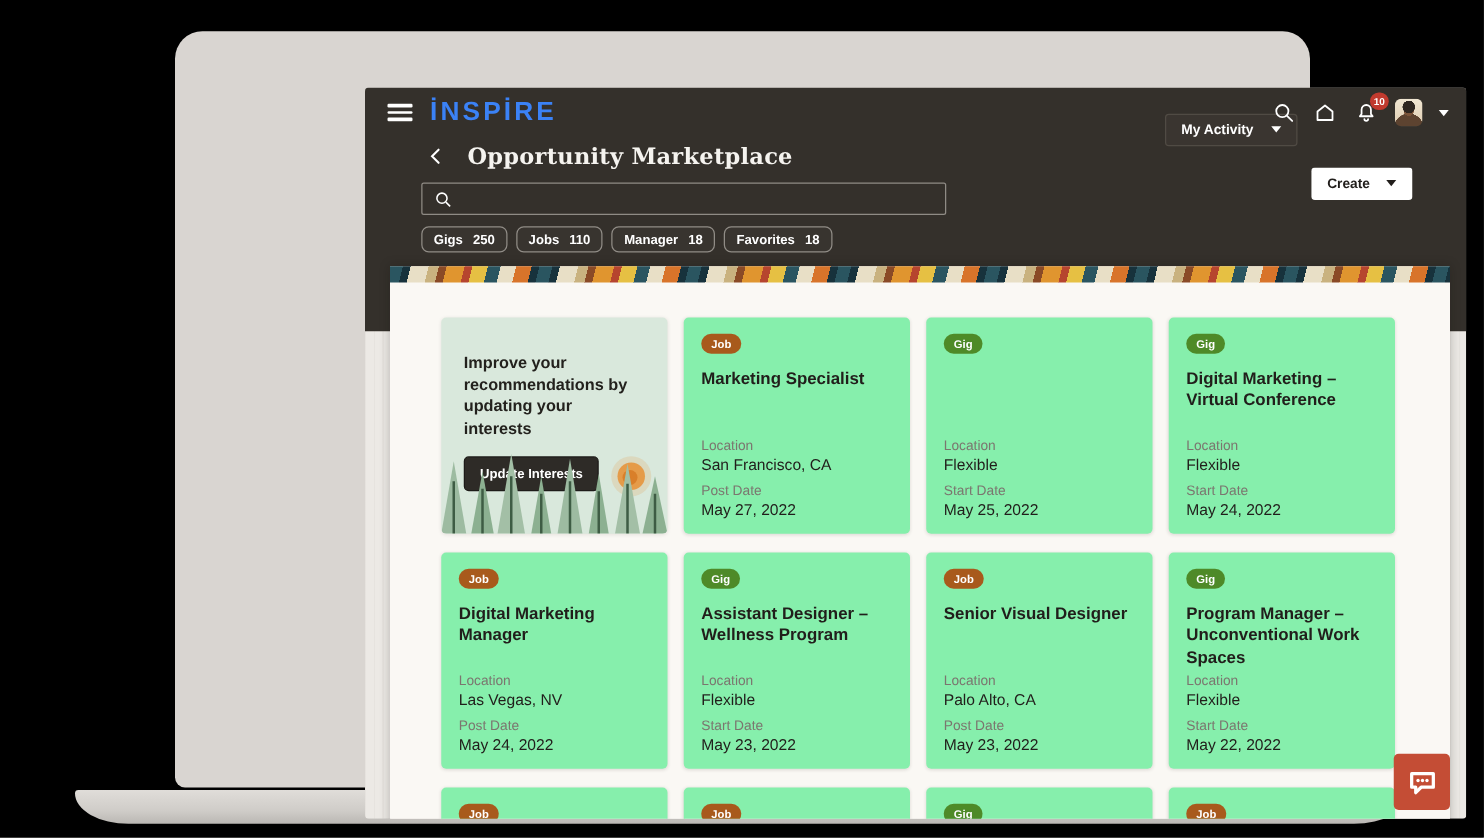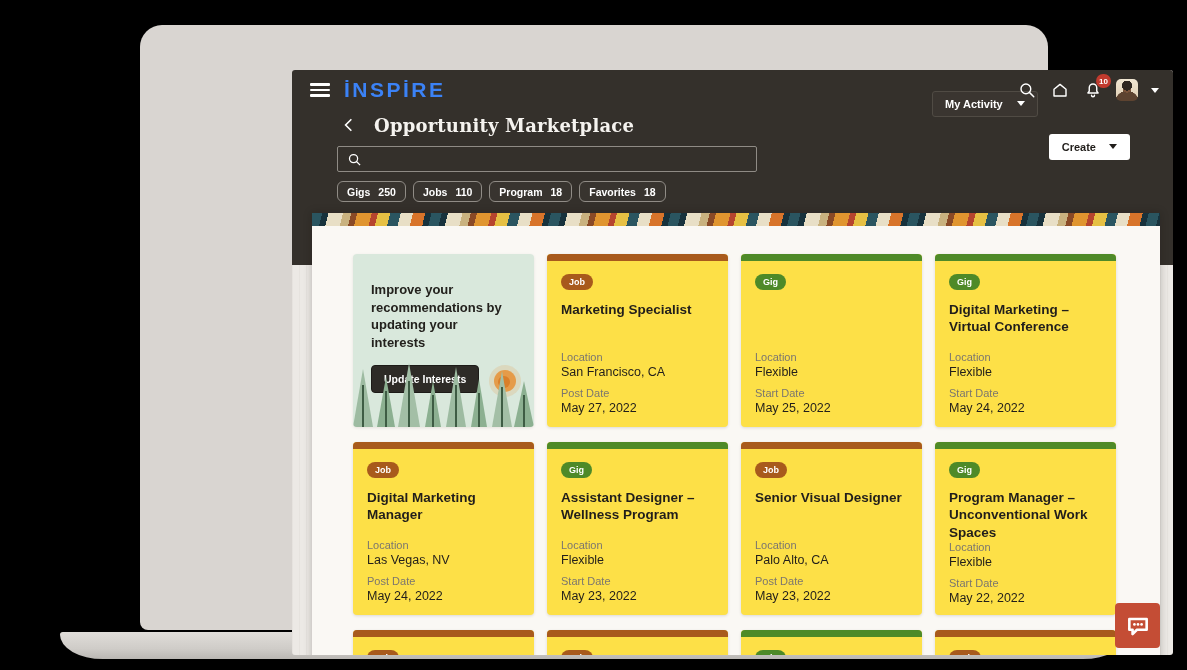--- a/index.html
+++ b/index.html
@@ -69,22 +69,22 @@
            background:#faf8f4; box-shadow:0 0 8px rgba(20,15,10,.25); }
   .banner { height:13px; width:100%;
             background:
               repeating-linear-gradient(104deg,
                 #2a5560 0 10px, #17323c 10px 16px, #e8dfc6 16px 30px, #c9b27f 30px 38px,
                 #8a4a26 38px 44px, #e0952f 44px 58px, #b6452e 58px 64px, #e6c043 64px 76px,
                 #2a5560 76px 86px, #e8dfc6 86px 98px, #d8742a 98px 110px, #17323c 110px 116px); }
   .grid { padding:28px 44px 0 41px; display:grid; grid-template-columns:repeat(4,181px);
           gap:15px 13px; grid-auto-rows:173px; }
 
-  .card { background:#fde047; border-radius:4px; box-shadow:0 1px 3px rgba(45,38,30,.14);
-          display:flex; flex-direction:column; cursor:pointer; }
+  .card { background:#86efac; border-radius:4px; box-shadow:0 1px 3px rgba(45,38,30,.14);
+          display:flex; flex-direction:row; cursor:pointer; }
   .card-topbar { height:7px; border-radius:4px 4px 0 0; flex:none; }
   .t-job { background:var(--job-accent,#a85a1c); }
   .t-gig { background:var(--gig-accent,#4e8a28); }
   .card-body { padding:13px 14px 12px; display:flex; flex-direction:column; flex:1; overflow:hidden; }
   .badge { align-self:flex-start; color:#fff; font-size:9px; font-weight:bold;
            padding:3px 8px; border-radius:8px; }
   .card-title { margin-top:11px; font-size:13.5px; font-weight:bold; color:#211e1b; line-height:1.28; }
   .meta { margin-top:auto; }
   .meta-label { font-size:11px; color:#7b766f; }
   .meta-value { font-size:12.5px; color:#211e1b; margin:2px 0 8px; }
@@ -179,21 +179,21 @@
     <span>Gigs</span>
     <span>250</span>
   </button>
 
   <button class="chip">
     <span>Jobs</span>
     <span>110</span>
   </button>
 
   <button class="chip">
-    <span>Program</span>
+    <span>Manager</span>
     <span>18</span>
   </button>
 
   <button class="chip">
     <span>Favorites</span>
     <span>18</span>
   </button>
 </div>
       </div>
 

